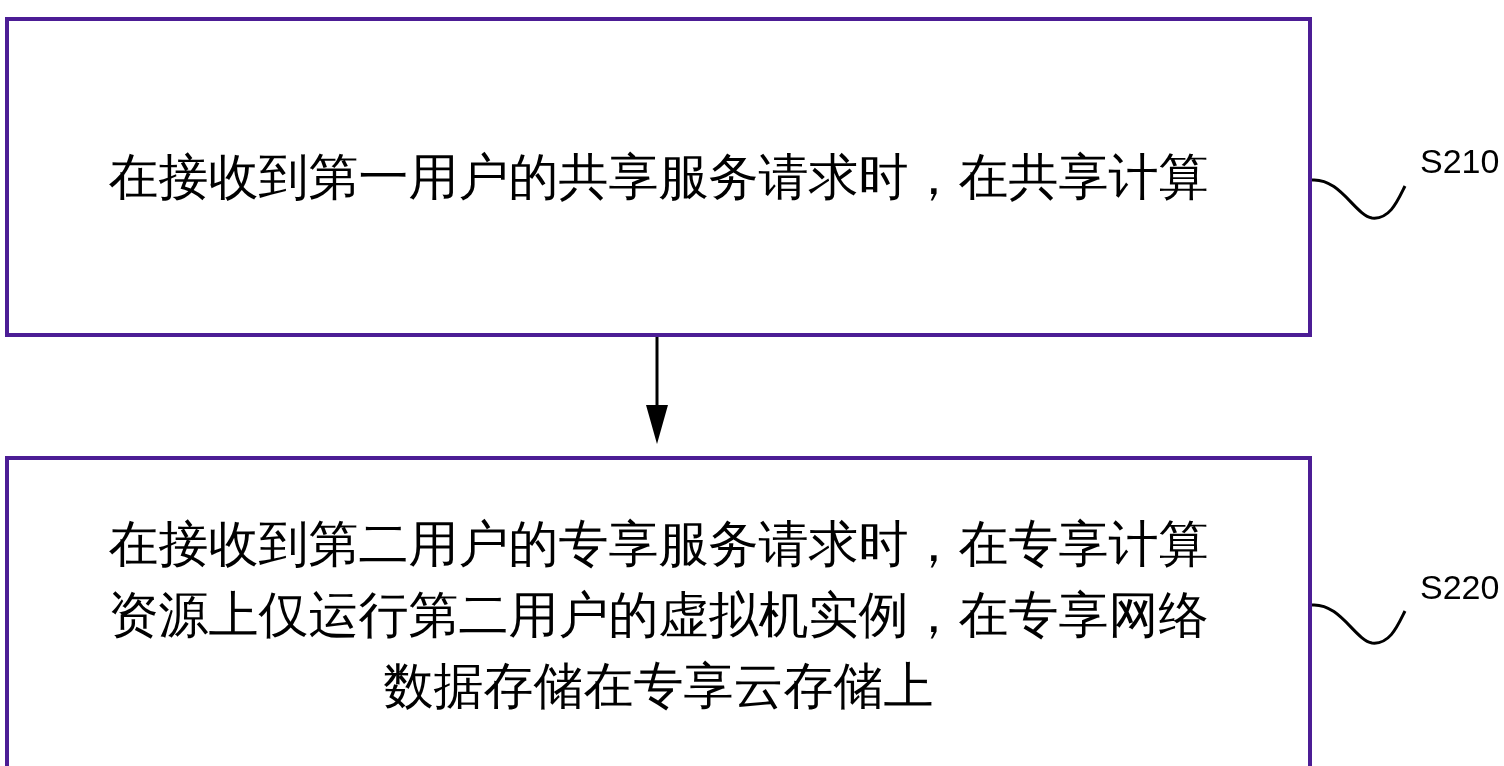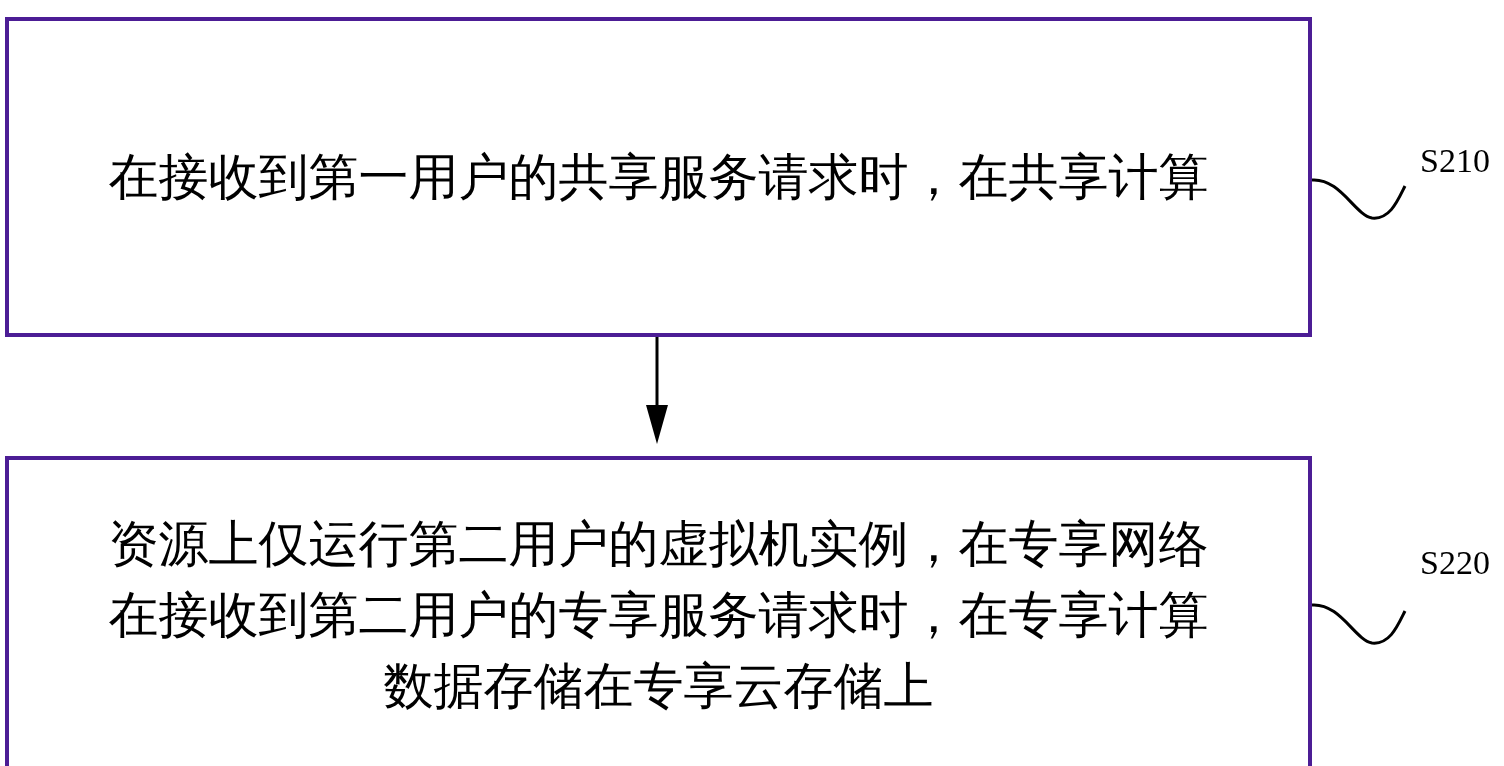--- a/index.html
+++ b/index.html
@@ -3,39 +3,39 @@
 <meta charset="utf-8">
 <style>
   html, body { margin: 0; padding: 0; background: #ffffff; }
   body { width: 1504px; height: 766px; position: relative; overflow: hidden;
          font-family: "DejaVu Serif", "Liberation Serif", serif; color: #000; }
   .box { position: absolute; border: 4px solid #4c1d95; box-sizing: border-box; background: #fff;
          display: flex; flex-direction: column; justify-content: center; align-items: center; margin-top: 12px; }
   #box1 { left: 5px; top: 5px; width: 1307px; height: 320px; }
   #box2 { left: 5px; top: 444px; width: 1307px; height: 318px; }
   .line { font-size: 50px; line-height: 71px; white-space: nowrap; letter-spacing: 0px; text-align: center; }
-  .label { position: absolute; font-size: 34px; font-family: Liberation Serif, serif; }
+  .label { position: absolute; font-size: 34px; font-family: Liberation Sans, sans-serif; }
   #lbl1 { left: 1420px; top: 142px; }
-  #lbl2 { left: 1420px; top: 544px; }
+  #lbl2 { left: 1420px; top: 568px; }
   svg { position: absolute; left: 0; top: 0; }
 </style>
 </head>
 <body>
 
 <svg width="1504" height="766">
   <line x1="657" y1="325" x2="657" y2="410" stroke="#000" stroke-width="3"></line>
   <polygon points="646,405 668,405 657,444" fill="#000"></polygon>
   <path d="M1312,180 C1340,178 1355,215 1372,218 C1390,220 1398,200 1405,186" fill="none" stroke="#000" stroke-width="3"></path>
   <path d="M1312,605 C1340,603 1355,640 1372,643 C1390,645 1398,625 1405,611" fill="none" stroke="#000" stroke-width="3"></path>
 </svg>
 
 <div class="box" id="box1">
   <div class="line">在接收到第一用户的共享服务请求时，在共享计算</div>
 </div>
 
 <div class="box" id="box2">
+  <div class="line">在接收到第二用户的专享服务请求时，在专享计算</div>
   <div class="line">资源上仅运行第二用户的虚拟机实例，在专享网络</div>
-  <div class="line">在接收到第二用户的专享服务请求时，在专享计算</div>
   <div class="line">数据存储在专享云存储上</div>
 </div>
 
 <div class="label" id="lbl1">S210</div>
 <div class="label" id="lbl2">S220</div>
 
 </body></html>

